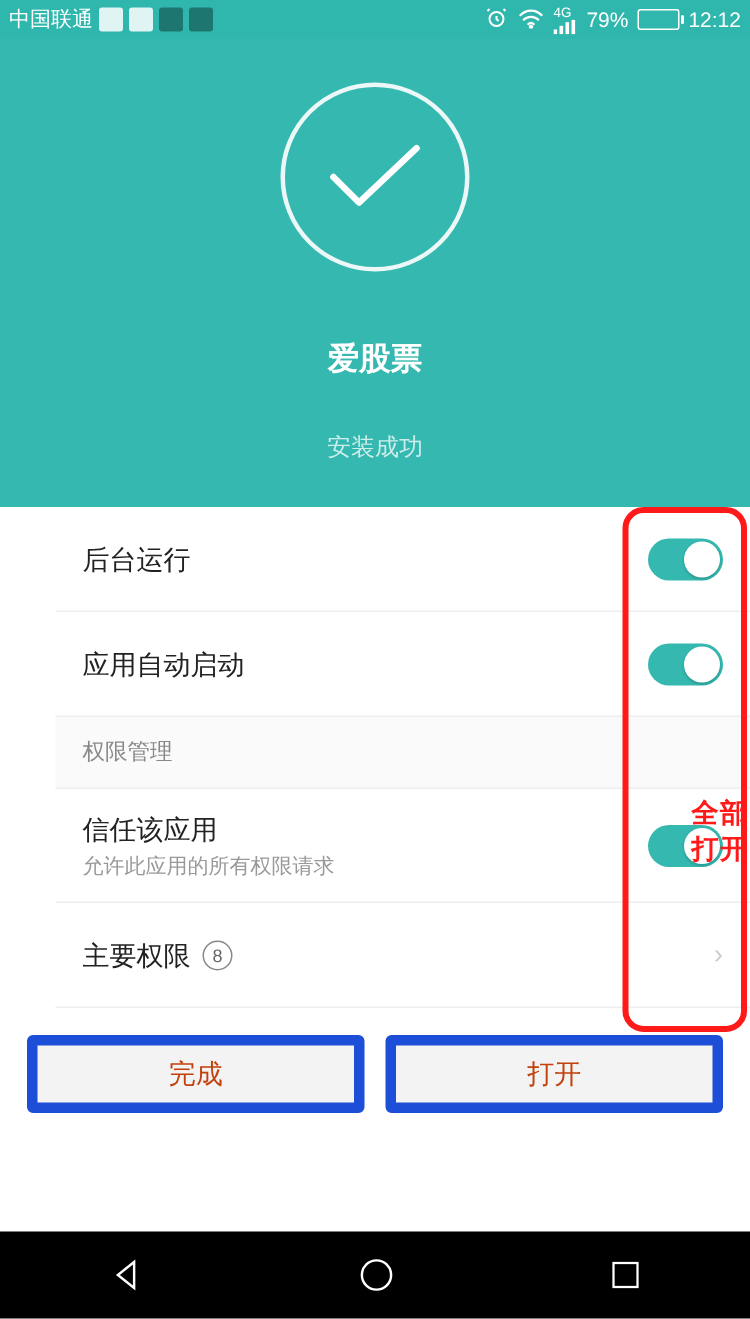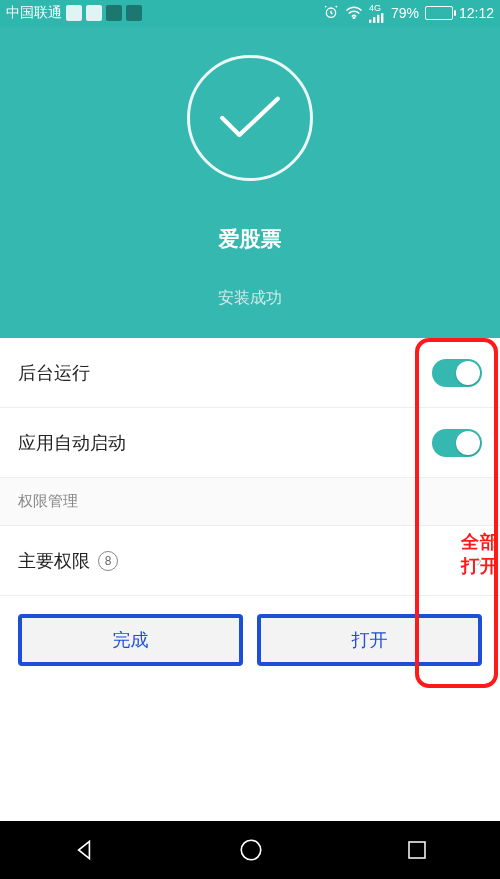--- a/index.html
+++ b/index.html
@@ -37,21 +37,21 @@
     width: 126px; height: 126px;
     border: 3px solid rgba(255,255,255,0.9);
     border-radius: 50%;
     display: flex; align-items: center; justify-content: center;
     margin-bottom: 44px;
   }
   .check-circle svg { width: 64px; height: 48px; }
   .app-name { font-size: 21px; font-weight: 700; margin-bottom: 10px; }
   .install-status { font-size: 16px; color: rgba(255,255,255,0.75); margin-top: 25px; }
   
-  .list { background: #fff; }
+  .list { background: #fff; padding-left: 37px; }
   .row {
     display: flex; align-items: center;
     padding: 0 18px;
     border-bottom: 1px solid #eee;
     position: relative;
   }
   .row.tall { height: 70px; }
   .row.short { height: 48px; background: #fafafa; }
   .row.two-line { height: 76px; flex-direction: row; }
   .row-text { display:flex; flex-direction:column; }
@@ -98,24 +98,24 @@
   }
   
   .button-row {
     display: flex; gap: 14px;
     padding: 18px 18px 0 18px;
   }
   .btn {
     flex: 1;
     height: 52px;
     background: #f3f3f3;
-    border: 4px solid #1d4ed8;
+    border: 7px solid #1d4ed8;
     border-radius: 4px;
     display:flex; align-items:center; justify-content:center;
-    font-size: 18px; color: #1d4ed8;
+    font-size: 18px; color: #c2410c;
   }
   
   .nav-bar {
     position: absolute;
     left: 0; bottom: 0; width: 500px; height: 58px;
     background: #000;
     display: flex; align-items: center; justify-content: space-around;
   }
   .nav-btn svg { display:block; }
 </style>
@@ -177,20 +177,27 @@
 
   <div class="row tall">
     <span class="row-title">应用自动启动</span>
     <span class="toggle"></span>
   </div>
 
   <div class="row short">
     <span class="section-label">权限管理</span>
   </div>
 
+  <div class="row two-line">
+    <div class="row-text">
+      <span class="row-title">信任该应用</span>
+      <span class="row-sub">允许此应用的所有权限请求</span>
+    </div>
+    <span class="toggle"></span>
+  </div>
 
   <div class="row tall">
     <span class="row-title">主要权限</span>
     <span class="count-badge">8</span>
     <span class="chev">›</span>
   </div>
 
 </div>
 
 <div class="highlight-box"></div>

